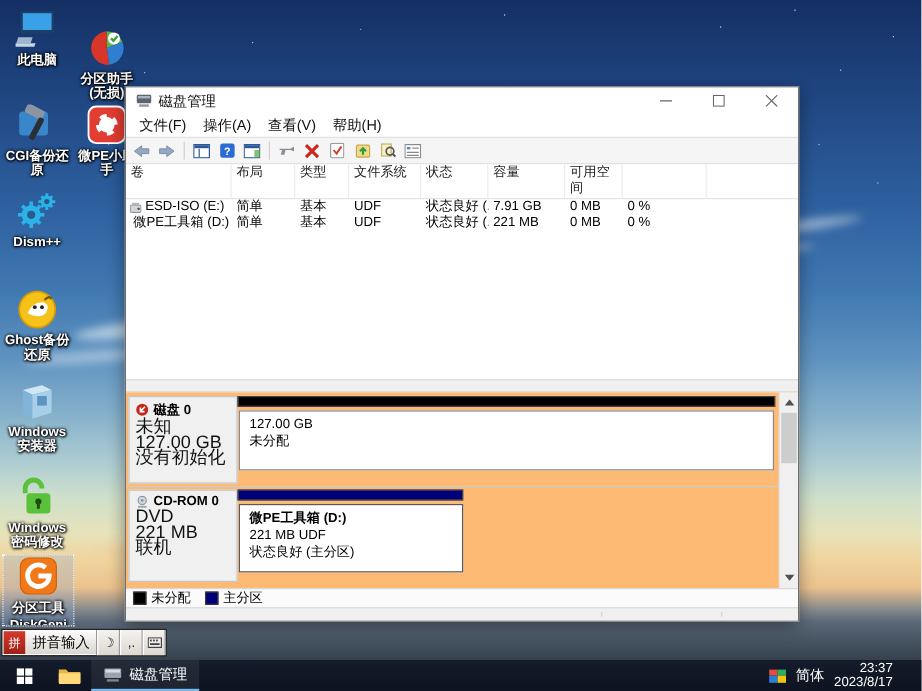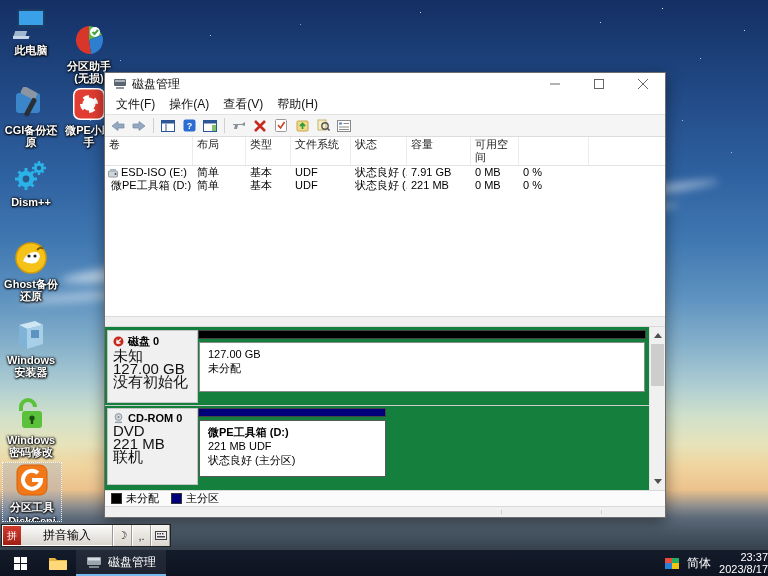--- a/index.html
+++ b/index.html
@@ -56,21 +56,21 @@
   .tsep{width:1px;height:15px;background:#cfcfcf;margin:0 2px;}
   
   .listpane{height:179px;flex:0 0 auto;overflow:hidden;background:#fff;}
   .vt-row{display:grid;grid-template-columns:88px 53px 45px 60px 56px 64px 48px 70px 1fr;}
   .vt-head .c{font-size:11px;color:#222;padding:1px 4px;border-right:1px solid #ececec;line-height:13px;}
   .vt-head{border-bottom:1px solid #e3e3e3;}
   .vt-data .c{font-size:11px;color:#000;padding:0 4px;line-height:13px;white-space:nowrap;overflow:hidden;}
   .vt-data .c.first{display:flex;align-items:center;gap:3px;padding-left:3px;}
   .splitter{height:9px;background:#f0f0f0;border-top:1px solid #d9d9d9;border-bottom:1px solid #d9d9d9;flex:0 0 auto;}
   
-  .graphpane{height:163px;position:relative;background:#15803d;flex:0 0 auto;}
+  .graphpane{height:163px;position:relative;background:#fdba74;flex:0 0 auto;}
   .gscroll{position:absolute;top:0;bottom:0;right:0;width:15px;background:#f0f0f0;border-left:1px solid #e3e3e3;}
   .garrow{position:absolute;left:0;width:15px;height:15px;display:flex;align-items:center;justify-content:center;}
   .garrow.up{top:1px;} .garrow.down{bottom:1px;}
   .tri-up{width:0;height:0;border-left:4px solid transparent;border-right:4px solid transparent;border-bottom:5px solid #505050;}
   .tri-down{width:0;height:0;border-left:4px solid transparent;border-right:4px solid transparent;border-top:5px solid #505050;}
   .gthumb{position:absolute;left:1px;top:17px;width:13px;height:42px;background:#cdcdcd;}
   .disk-row{position:absolute;left:2px;right:17px;display:flex;}
   .disk-row.r1{top:3px;height:73px;}
   .disk-row.r2{top:81px;height:77px;}
   .rowsep{position:absolute;left:0;right:16px;top:78px;height:1px;background:#cccccc;}
@@ -91,35 +91,35 @@
     border-top:1px solid #d9d9d9;background:#fbfbfb;flex:0 0 auto;}
   .litem{display:flex;align-items:center;gap:4px;font-size:11px;color:#000;}
   .lsw{width:9px;height:9px;border:1px solid #333;}
   .statusbar{flex:1;position:relative;background:#f0f0f0;border-top:1px solid #d9d9d9;}
   .ssep{position:absolute;top:3px;bottom:3px;width:1px;background:#d0d0d0;}
   .ssep.s1{left:396px;} .ssep.s2{left:496px;}
   
   .langbar{position:absolute;left:1px;top:524px;height:21px;z-index:20;display:flex;align-items:stretch;
     background:linear-gradient(#fdfdfd,#d8d4cd);border:1px solid #222;box-shadow:inset 0 0 0 1px #fff;}
   .langbar .ime-logo{width:18px;margin:1px;background:linear-gradient(#d33a2c,#a01f14);display:flex;align-items:center;justify-content:center;color:#fff;font-size:10px;}
-  .langbar .ltxt{display:flex;align-items:center;padding:0 21px;font-size:12px;color:#000;border-right:1px solid #999;}
+  .langbar .ltxt{display:flex;align-items:center;padding:0 5px;font-size:12px;color:#000;border-right:1px solid #999;}
   .lbtn{width:17px;display:flex;align-items:center;justify-content:center;font-size:11px;color:#222;
     background:linear-gradient(#f5f3ef,#dcd8d0);border-left:1px solid #fff;border-right:1px solid #9a9a9a;}
   
   .taskbar{position:absolute;left:0;bottom:0;width:768px;height:26px;z-index:30;
     background:linear-gradient(#141b2a,#0d1320);display:flex;align-items:stretch;}
   .tb-start{width:40px;display:flex;align-items:center;justify-content:center;}
   .winlogo{display:grid;grid-template-columns:6px 6px;grid-template-rows:6px 6px;gap:1px;}
   .winlogo span{background:#fff;}
   .tb-explorer{width:36px;display:flex;align-items:center;justify-content:center;}
   .tb-task{display:flex;align-items:center;gap:6px;padding:0 10px;background:rgba(255,255,255,.07);
     border-bottom:2px solid #76b9ed;box-sizing:border-box;}
   .tb-task .tlbl{color:#fff;font-size:12px;}
   .tb-spacer{flex:1;}
-  .tray{display:flex;align-items:center;gap:8px;padding-right:0;}
+  .tray{display:flex;align-items:center;gap:8px;padding-right:24px;}
   .tray .ime-ind{color:#fff;font-size:12px;}
   .clock{color:#fff;font-size:11px;line-height:12px;text-align:right;}
   .imecolor{width:14px;height:11px;display:grid;grid-template-columns:7px 7px;grid-template-rows:5px 6px;}
   .imecolor i:nth-child(1){background:#e74c3c;} .imecolor i:nth-child(2){background:#27ae60;}
   .imecolor i:nth-child(3){background:#2980d9;} .imecolor i:nth-child(4){background:#f1c40f;}
 </style>
 </head>
 <body>
 
 <div class="sky"></div>

